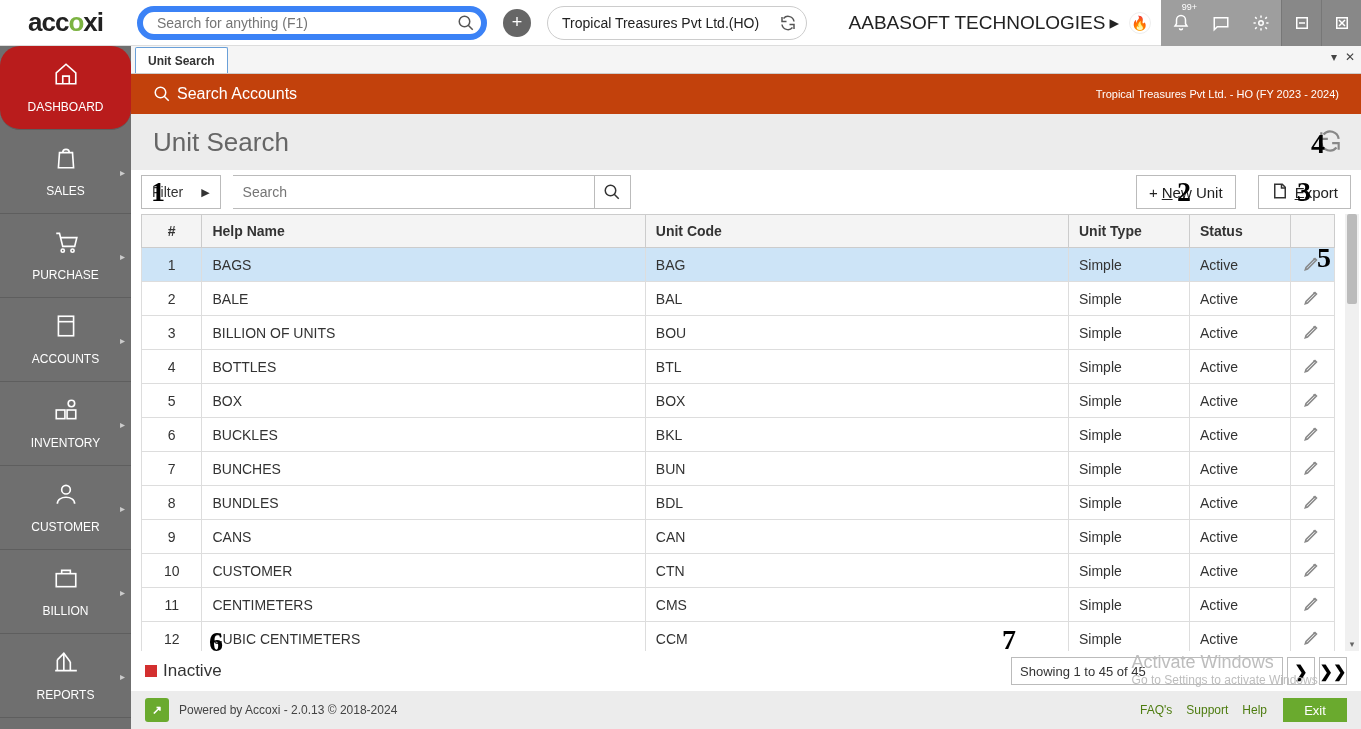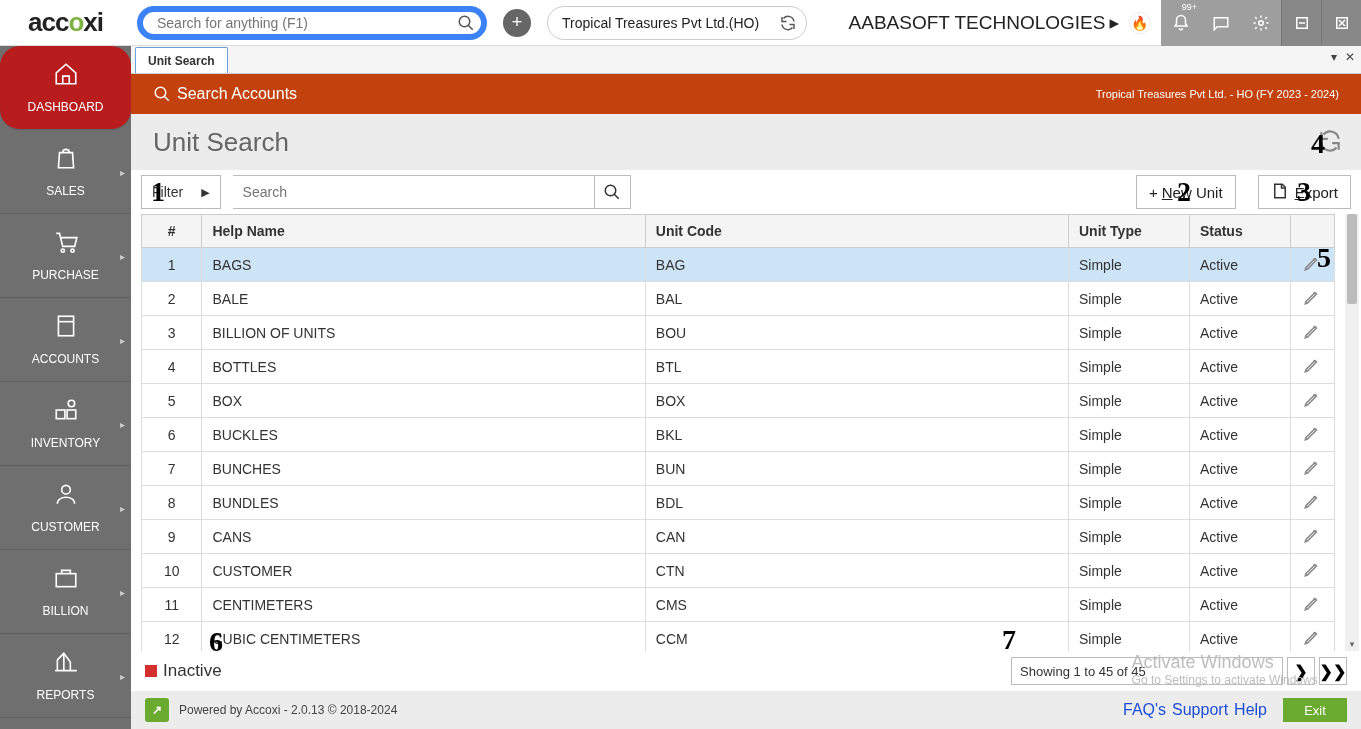--- a/index.html
+++ b/index.html
@@ -78,21 +78,21 @@
 .legend .sq { width: 12px; height: 12px; background: #d32f2f; }
 .foot-row .spacer { flex: 1; }
 .paging { display: flex; align-items: center; gap: 4px; }
 .paging .info { width: 272px; height: 28px; border: 1px solid #bbb; display: flex; align-items: center; padding: 0 8px; font-size: 13px; color: #333; }
 .paging .pg-btn { width: 28px; height: 28px; border: 1px solid #bbb; display: flex; align-items: center; justify-content: center; background: #fff; font-weight: bold; }
 
 
 .statusbar { height: 38px; background: #ececec; display: flex; align-items: center; padding: 0 14px; font-size: 12px; color: #444; }
 .statusbar .logo-s { width: 24px; height: 24px; background: #6aaa2e; color: #fff; display: flex; align-items: center; justify-content: center; border-radius: 3px; margin-right: 10px; font-weight: bold; }
 .statusbar .spacer { flex: 1; }
-.statusbar .links { display: flex; gap: 6px; font-size: 16px; color: #1d4ed8; }
+.statusbar .links { display: flex; gap: 14px; font-size: 12px; color: #4d7c0f; }
 .statusbar .exit { width: 64px; height: 24px; background: #6aaa2e; color: #fff; display: flex; align-items: center; justify-content: center; font-size: 13px; margin-left: 16px; cursor: pointer; }
 
 
 .anno { position: absolute; font-family: Georgia, serif; font-size: 28px; font-weight: 900; color: #000; pointer-events: none; z-index: 50; }
 
 
 .watermark { position: absolute; right: 40px; bottom: 42px; color: #bdbdbd; font-size: 18px; pointer-events: none; }
 .watermark .sub { font-size: 12px; display: block; }
 
 

